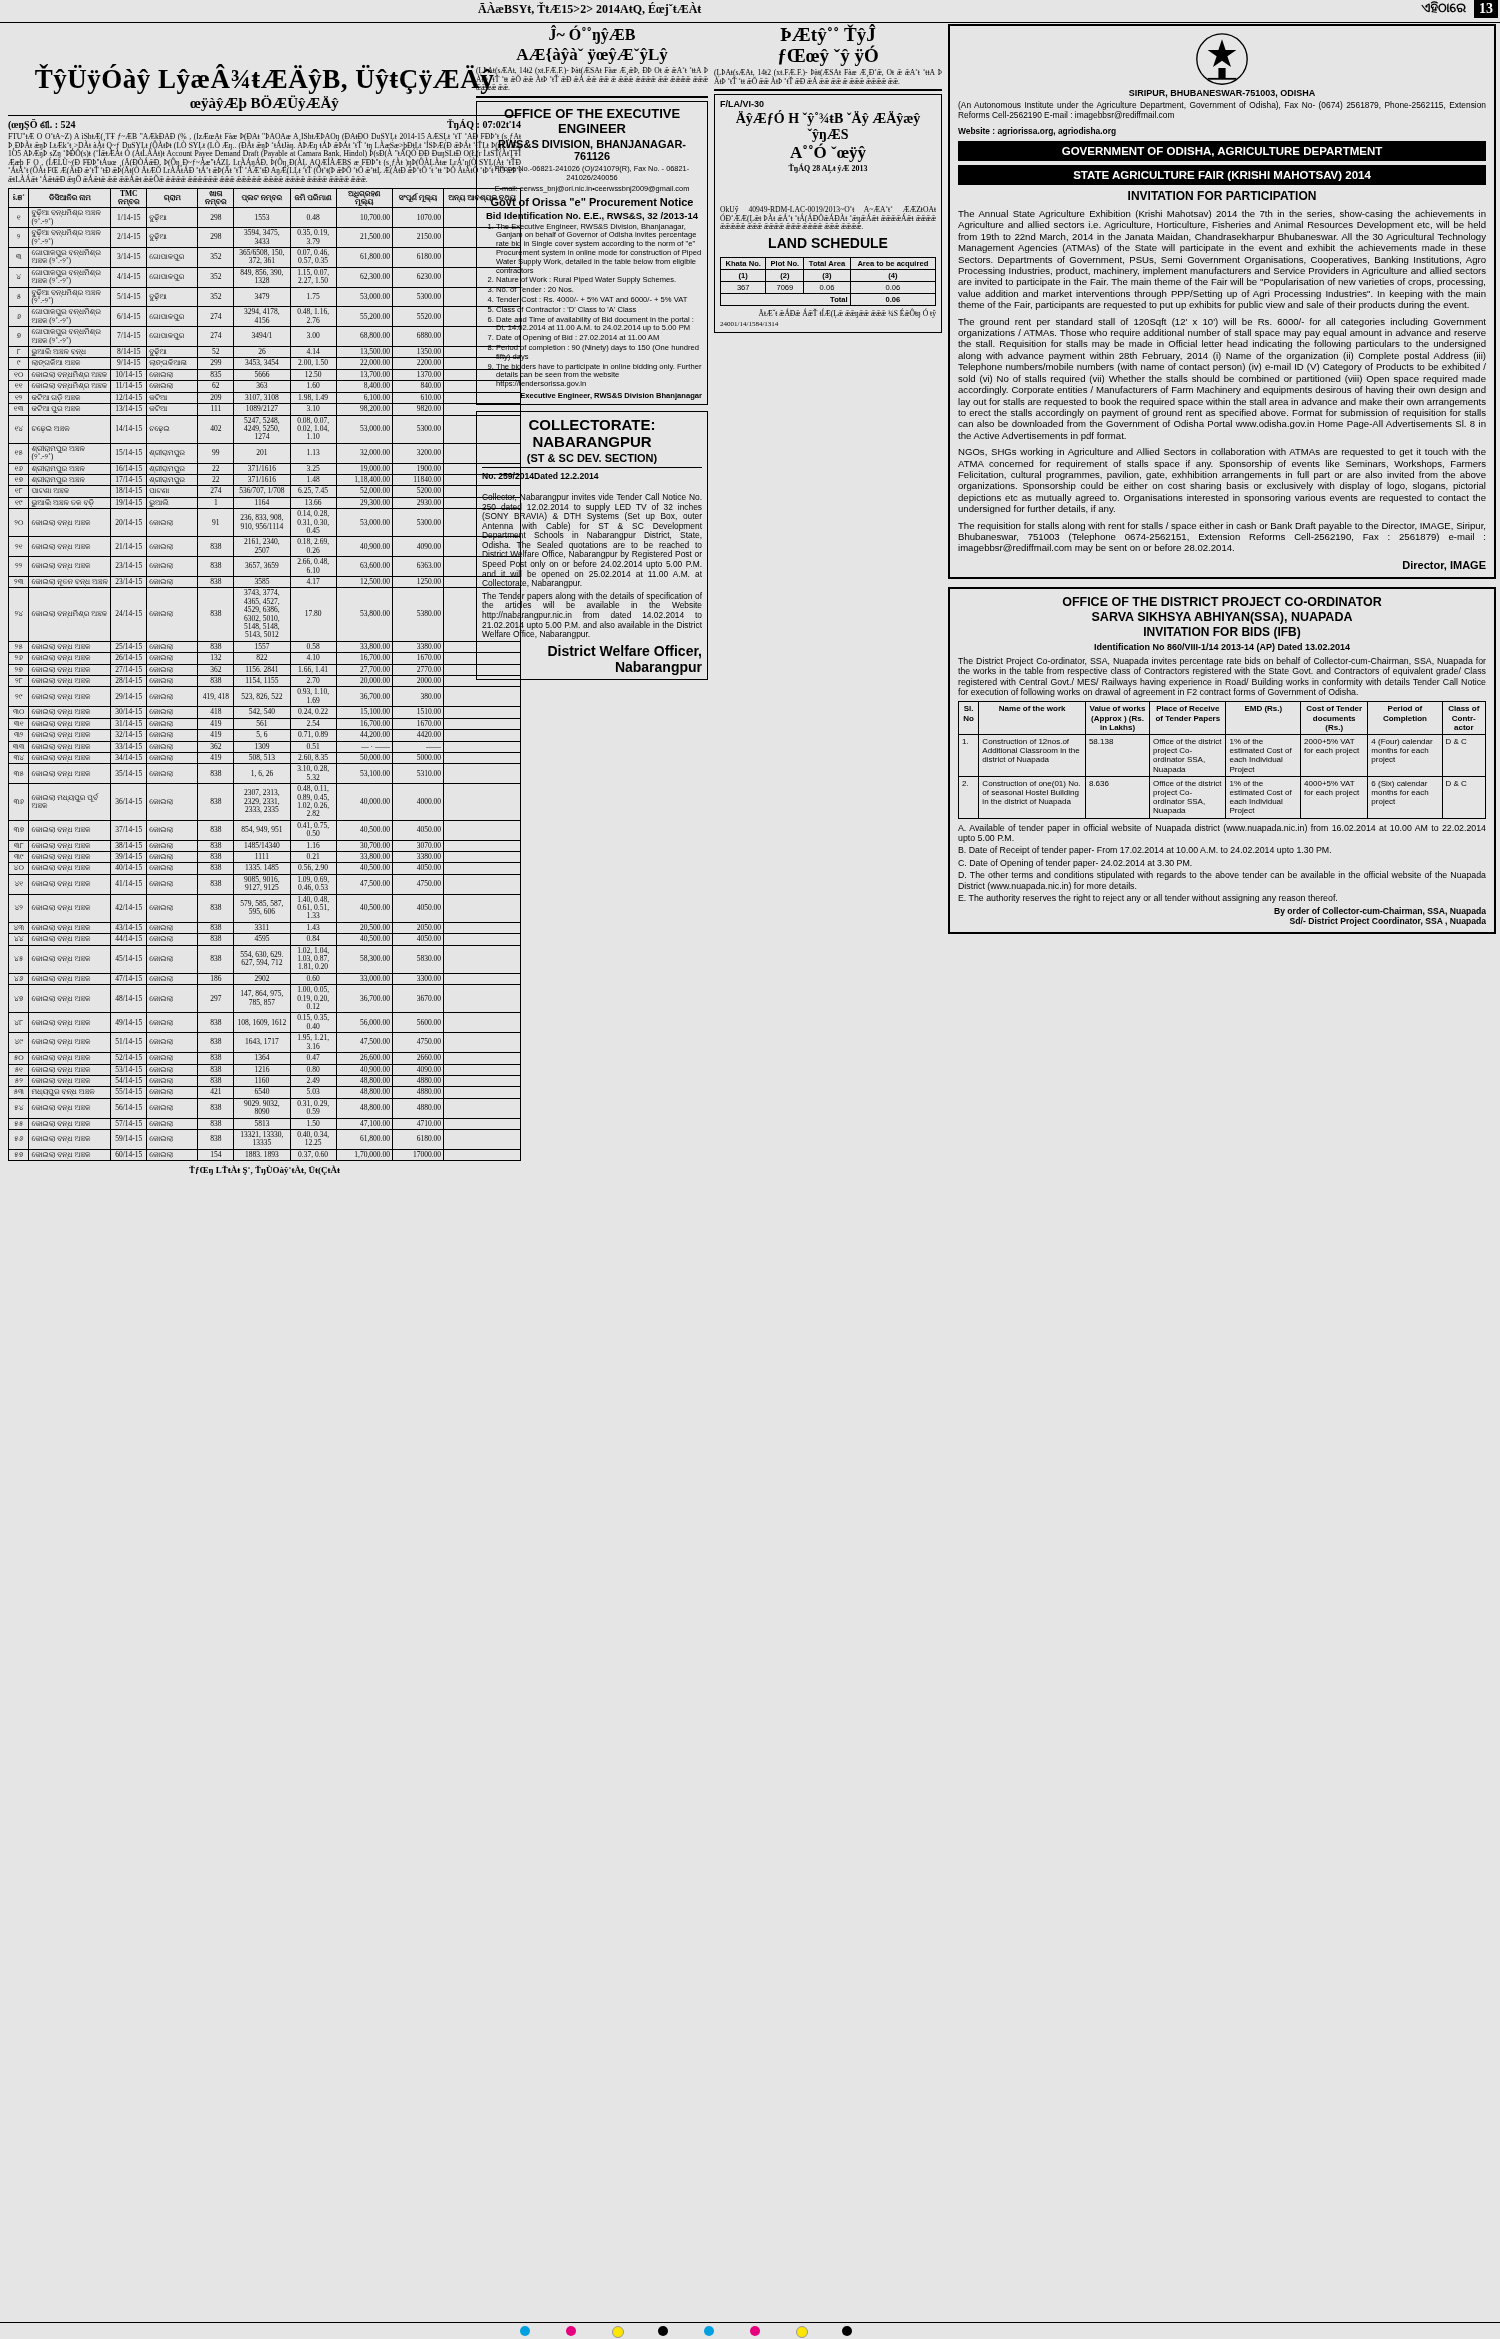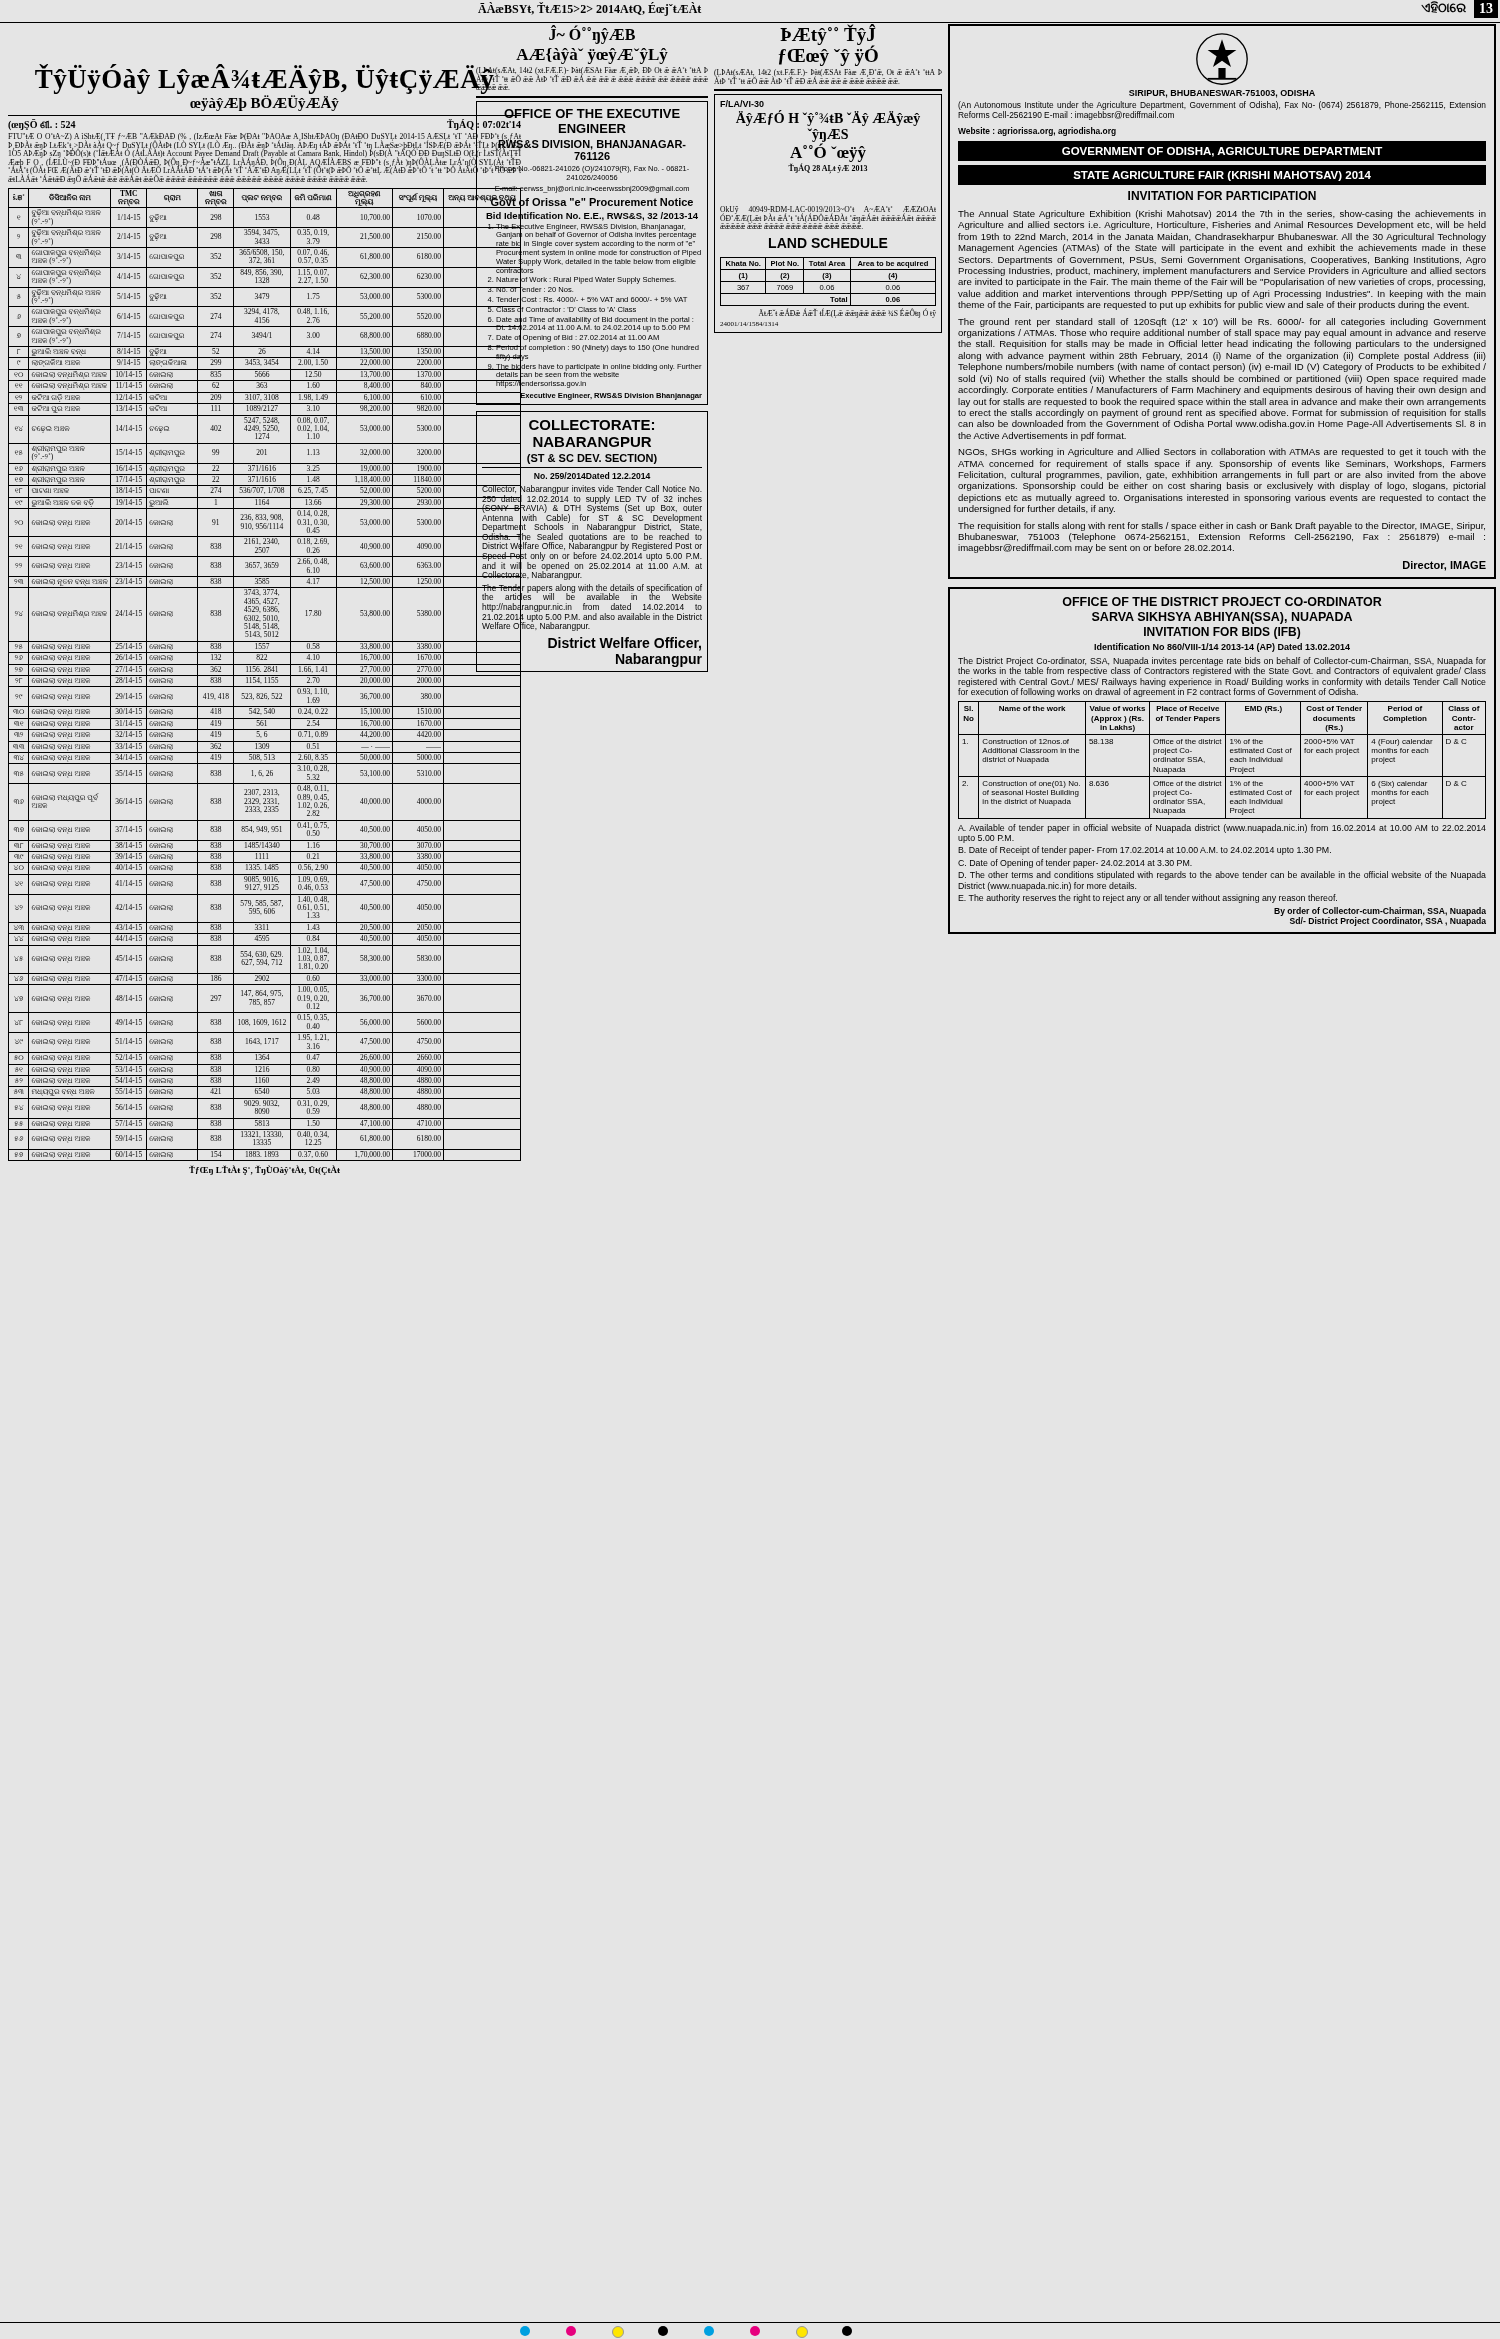--- a/index.html
+++ b/index.html
@@ -826,21 +826,21 @@
           <li>Period of completion  :  90 (Ninety) days to 150 (One hundred fifty) days</li>
           <li>The bidders have to participate in online bidding only. Further details can be seen from the website https://tendersorissa.gov.in</li>
         </ol>
       <div class="sig" style="font-size:7.6px;">Executive Engineer, RWS&amp;S Division Bhanjanagar</div>
     </div>
 
     <div class="notice">
       <h3 style="font-size:15px;">COLLECTORATE: NABARANGPUR</h3>
       <h4>(ST &amp; SC DEV. SECTION)</h4>
       <div class="rule"></div>
-      <div style="display:flex;justify-content:center;font-family:'Liberation Sans',sans-serif;font-size:8.6px;font-weight:bold;margin-bottom:4px;">
+      <div style="display:flex;justify-content:flex-start;font-family:'Liberation Sans',sans-serif;font-size:8.6px;font-weight:bold;margin-bottom:12px;">
         <span>No. 259/2014</span>
         <span>Dated  12.2.2014</span>
       </div>
       <p>Collector, Nabarangpur invites vide Tender Call Notice No. 250 dated 12.02.2014 to supply LED TV of 32 inches (SONY BRAVIA) &amp; DTH Systems (Set up Box, outer Antenna with Cable) for ST &amp; SC Development Department Schools in Nabarangpur District, State, Odisha. The Sealed quotations are to be reached to District Welfare Office, Nabarangpur by Registered Post or Speed Post only on or before 24.02.2014 upto 5.00 P.M. and it will be opened on 25.02.2014 at 11.00 A.M. at Collectorate, Nabarangpur.</p>
       <p>The Tender papers along with the details of specification of the articles will be available in the Website http://nabarangpur.nic.in from dated 14.02.2014 to 21.02.2014 upto 5.00 P.M. and also available in the District Welfare Office, Nabarangpur.</p>
       <div class="sig">District Welfare Officer, Nabarangpur</div>
     </div>
   </div>
 
   <div class="colC">

